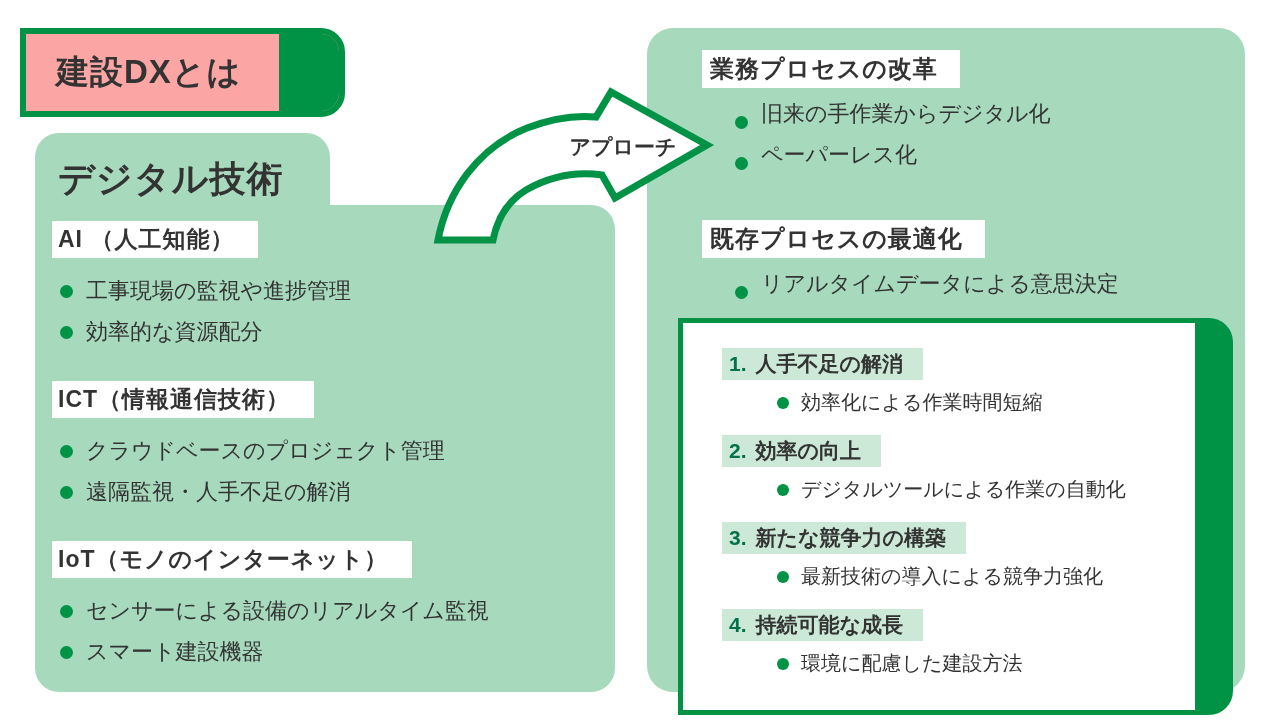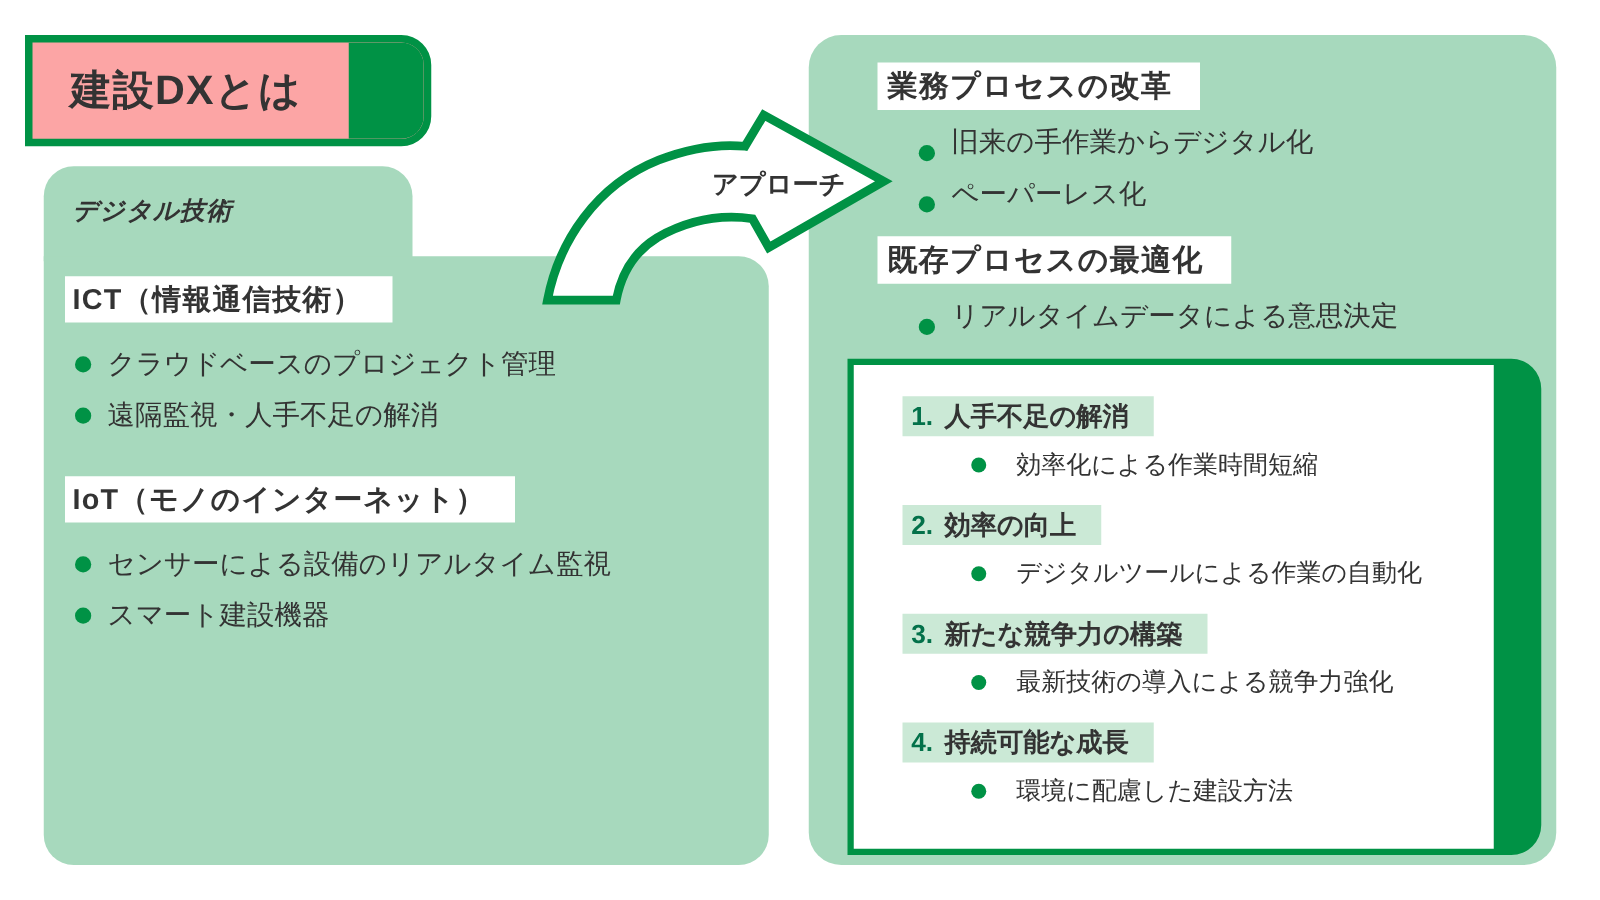--- a/index.html
+++ b/index.html
@@ -26,21 +26,21 @@
     display:flex;align-items:center;overflow:hidden;
   }
   .title-text{flex:1;padding-left:30px;font-size:33px;font-weight:bold;letter-spacing:1px;}
   .title-accent{width:60px;height:100%;background:var(--green);border-radius:0 12px 12px 0;}
   
   .left-tab{
     position:absolute;left:35px;top:133px;width:295px;height:76px;
     background:var(--lgreen);border-radius:24px 24px 0 0;
     padding:22px 0 0 23px;z-index:1;
   }
-  .left-tab-title{font-size:20px;font-weight:bold;letter-spacing:1px;font-style:italic;}
+  .left-tab-title{font-size:36px;font-weight:bold;letter-spacing:1px;}
   .left-body{
     position:absolute;left:35px;top:205px;width:580px;height:487px;
     background:var(--lgreen);border-radius:0 24px 24px 24px;
     padding:16px 0 0 17px;z-index:1;
   }
   .tech-section{margin-bottom:34px;}
   .tech-header{
     display:inline-block;background:#fff;
     padding:3px 24px 3px 6px;margin-bottom:7px;
     font-size:23px;font-weight:bold;letter-spacing:1px;
@@ -60,56 +60,67 @@
   
   .right-panel{
     position:absolute;left:647px;top:28px;width:598px;height:664px;
     background:var(--lgreen);border-radius:26px;
     padding-top:22px;z-index:1;
   }
   .rp-header{
     display:inline-block;margin-left:55px;background:#fff;
     padding:3px 22px 3px 8px;font-size:24px;font-weight:bold;letter-spacing:1px;font-family:Liberation Mono, monospace;
   }
-  .rp-header.second{margin-top:8px;}
+  .rp-header.second{margin-top:39px;}
   .rp-bullet{
     display:flex;align-items:flex-end;gap:13px;
     margin:11px 0 11px 88px;font-size:22px;
   }
   
   .goal-box{
     margin:19px 0 0 31px;width:555px;height:397px;
     background:#fff;border:5px solid var(--green);border-right-width:38px;
     border-radius:0 24px 24px 0;
     padding:25px 5px 10px 39px;
   }
   .goal-header{
     display:inline-block;background:var(--hgreen);
     padding:2px 20px 2px 7px;font-size:21px;font-weight:bold;
   }
   .goal-num{color:var(--dgreen);margin-right:9px;}
   .goal-bullet{
-    display:flex;align-items:center;gap:24px;
+    display:flex;align-items:center;gap:12px;
     margin:9px 0 19px 55px;font-size:20px;
   }
   .goal-bullet .dot{width:12px;height:12px;}
 </style>
 </head>
 <body>
 
 <div class="title-box">
   <div class="title-text">建設DXとは</div>
   <div class="title-accent"></div>
 </div>
 
 <div class="left-tab">
   <div class="left-tab-title">デジタル技術</div>
 </div>
 <div class="left-body">
 
+  <div class="tech-section">
+    <div class="tech-header">AI （人工知能）</div>
+    <div class="bullet">
+      <span class="dot"></span>
+      <span>工事現場の監視や進捗管理</span>
+    </div>
+    <div class="bullet">
+      <span class="dot"></span>
+      <span>効率的な資源配分</span>
+    </div>
+  </div>
 
   <div class="tech-section">
     <div class="tech-header">ICT（情報通信技術）</div>
     <div class="bullet">
       <span class="dot"></span>
       <span>クラウドベースのプロジェクト管理</span>
     </div>
     <div class="bullet">
       <span class="dot"></span>
       <span>遠隔監視・人手不足の解消</span>

